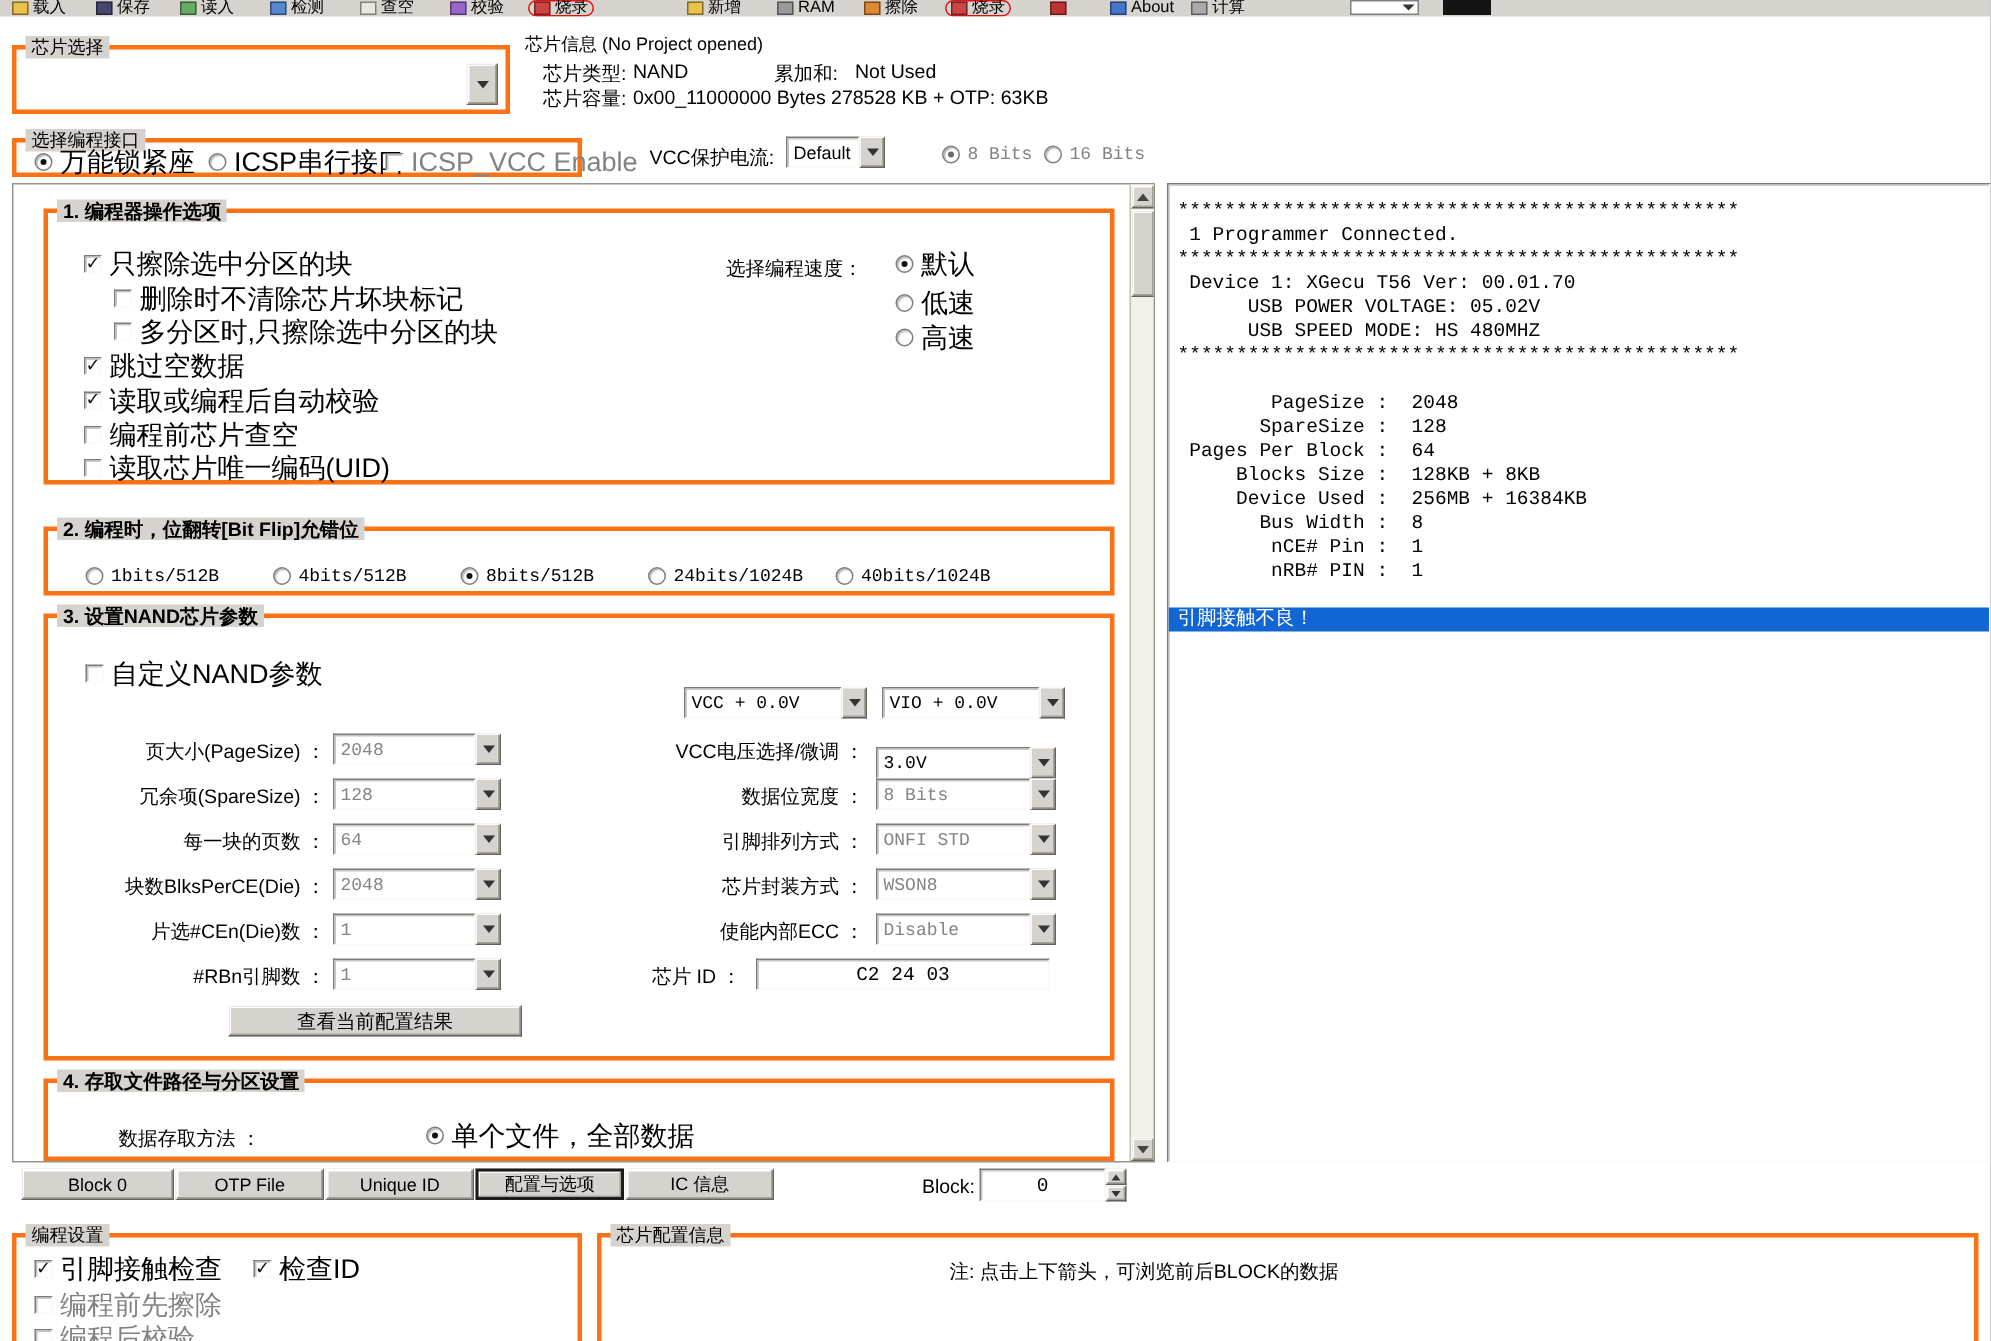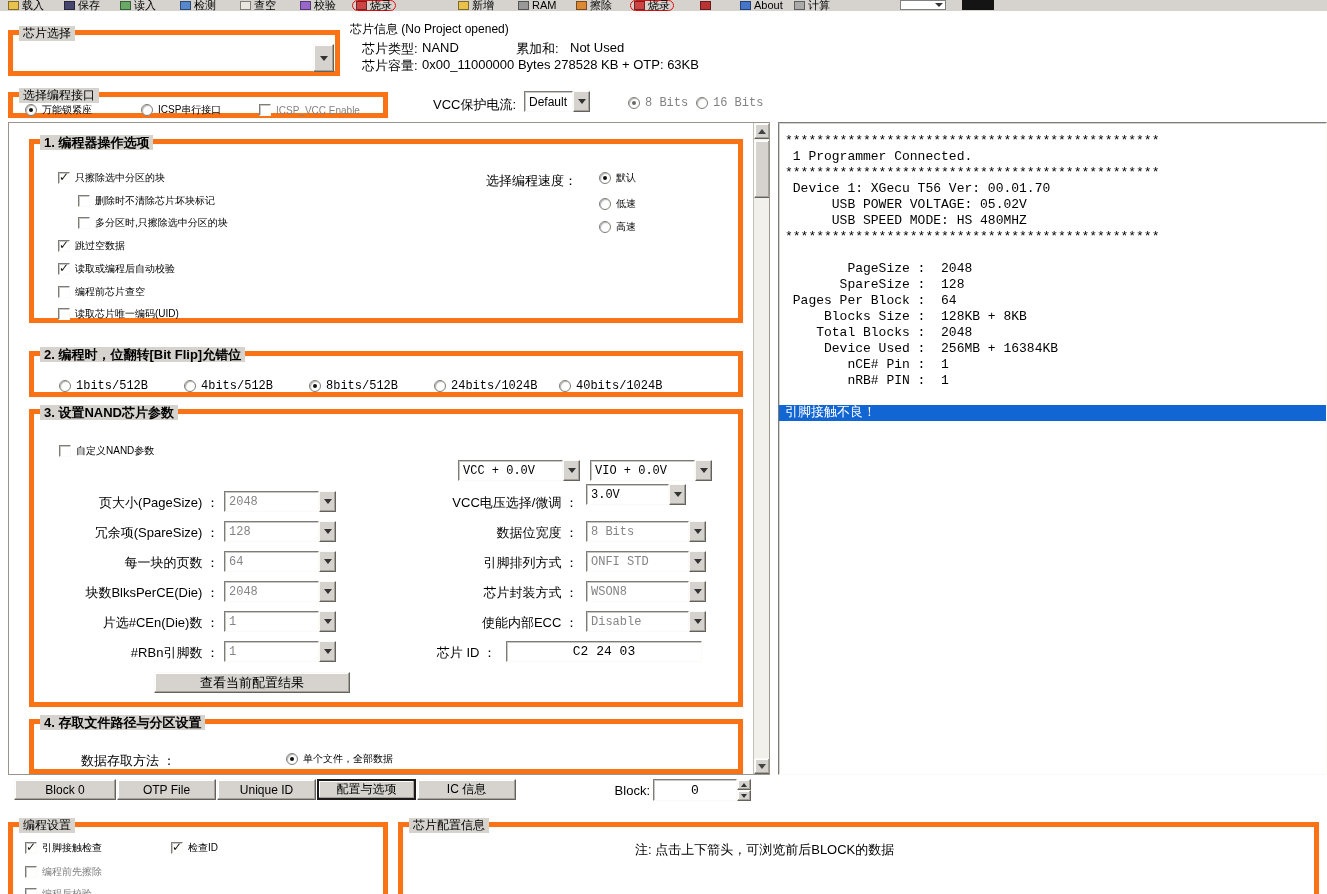--- a/index.html
+++ b/index.html
@@ -6,33 +6,33 @@
 body{margin:0;background:#777}
 #app{position:relative;width:1327px;height:894px;background:#d6d3ce;overflow:hidden;
      font-family:"Liberation Sans","DejaVu Sans",sans-serif;font-size:13px;color:#000}
 .abs{position:absolute}
 .txt{position:absolute;white-space:nowrap}
 .mono{font-family:"Liberation Mono","DejaVu Sans Mono",monospace}
 .raised{background:#d6d3ce;border:1px solid;border-color:#fbfaf7 #64625d #64625d #fbfaf7;
         box-shadow:inset -1px -1px 0 #a5a29a,inset 1px 1px 0 #fff}
 .sunken{background:#fff;border:1px solid;border-color:#7e7c76 #fbfaf7 #fbfaf7 #7e7c76;
         box-shadow:inset 1px 1px 0 rgba(70,70,70,.3)}
-.grp{position:absolute;border:5px solid #f97316;box-shadow:1px 1px 0 #fbfaf7,inset 1px 1px 0 #fbfaf7}
+.grp{position:absolute;border:3px solid #f97316;box-shadow:1px 1px 0 #fbfaf7,inset 1px 1px 0 #fbfaf7}
 .glbl{position:absolute;top:-9px;left:6px;background:#d6d3ce;padding:0 4px;font-size:12px;line-height:15px;white-space:nowrap}
 .glbl.b{font-weight:bold;font-size:13px}
 .cb,.rd{position:absolute;display:flex;align-items:center;gap:5px;height:14px;white-space:nowrap;cursor:default}
 .cb .box{width:12px;height:12px;flex:0 0 12px;background:#fff;border:1px solid;border-color:#7e7c76 #fbfaf7 #fbfaf7 #7e7c76;
          box-shadow:inset 1px 1px 0 rgba(70,70,70,.3);position:relative}
 .mark{position:absolute;left:0px;top:-3px;font-size:12px;font-weight:bold;color:#111;visibility:hidden}
 .box.on .mark{visibility:visible}
 .rd .cir{width:12px;height:12px;flex:0 0 12px;border-radius:50%;background:#fff;border:1px solid #7e7c76;
          box-shadow:inset 1px 1px 1px rgba(70,70,70,.4),inset -1px -1px 0 #fff;position:relative}
 .dot{position:absolute;left:3px;top:3px;width:4px;height:4px;border-radius:50%;background:#111;visibility:hidden}
 .cir.on .dot{visibility:visible}
-.cb .t,.rd .t{font-size:10px}
+.cb .t,.rd .t{font-size:18px}
 .dis .t{color:#828282}
 .dis .dot{background:#6a6a6a}
 .cmb{position:absolute;display:flex;height:21px}
 .cmb .f{flex:1;display:flex;align-items:center;padding-left:4px;background:#fff;border:1px solid;
         border-color:#7e7c76 #fbfaf7 #fbfaf7 #7e7c76;box-shadow:inset 1px 1px 0 rgba(70,70,70,.3);
         font-family:"Liberation Mono","DejaVu Sans Mono",monospace;font-size:12px;white-space:nowrap;overflow:hidden}
 .cmb .f.sansf{font-family:"Liberation Sans",sans-serif}
 .cmb.grayc .f{color:#848484}
 .cmb .ab{width:17px;flex:0 0 17px;display:flex;align-items:center;justify-content:center;background:#d6d3ce;
          border:1px solid;border-color:#fbfaf7 #64625d #64625d #fbfaf7;box-shadow:inset -1px -1px 0 #a5a29a}
@@ -311,21 +311,21 @@
         </div>
       <div class="flabel" style="left:5px;top:230px;width:180px">#RBn引脚数 ：</div>
       <div class="cmb grayc" style="left:190px;top:227px;width:112px">
           <div class="f">1</div>
           <div class="ab">
             <span class="tri"></span>
           </div>
         </div>
 
       <div class="flabel" style="left:314px;top:80px;width:230px">VCC电压选择/微调 ：</div>
-      <div class="cmb" style="left:552px;top:70px;width:100px">
+      <div class="cmb" style="left:552px;top:86px;width:120px">
           <div class="f">3.0V</div>
           <div class="ab">
             <span class="tri"></span>
           </div>
         </div>
       <div class="flabel" style="left:314px;top:110px;width:230px">数据位宽度 ：</div>
       <div class="cmb grayc" style="left:552px;top:107px;width:120px">
           <div class="f">8 Bits</div>
           <div class="ab">
             <span class="tri"></span>
@@ -388,22 +388,22 @@
         <div class="ll">************************************************</div>
         <div class="ll"> Device 1: XGecu T56 Ver: 00.01.70</div>
         <div class="ll">      USB POWER VOLTAGE: 05.02V</div>
         <div class="ll">      USB SPEED MODE: HS 480MHZ</div>
         <div class="ll">************************************************</div>
         <div class="ll"></div>
         <div class="ll">        PageSize :  2048</div>
         <div class="ll">       SpareSize :  128</div>
         <div class="ll"> Pages Per Block :  64</div>
         <div class="ll">     Blocks Size :  128KB + 8KB</div>
-        <div class="ll">    Total Blocks :  2048</div>
         <div class="ll">     Device Used :  256MB + 16384KB</div>
+        <div class="ll">       Bus Width :  8</div>
         <div class="ll">        nCE# Pin :  1</div>
         <div class="ll">        nRB# PIN :  1</div>
         <div class="ll"></div>
         <div class="ll hl" style="background: rgb(17, 102, 212); color: rgb(255, 255, 255);">引脚接触不良！</div>
       </div>
   </div>
 
   <div class="tab raised" style="left:14px;width:102px;top:779px">Block 0</div>
   <div class="tab raised" style="left:117px;width:99px;top:779px">OTP File</div>
   <div class="tab raised" style="left:217px;width:99px;top:779px">Unique ID</div>

